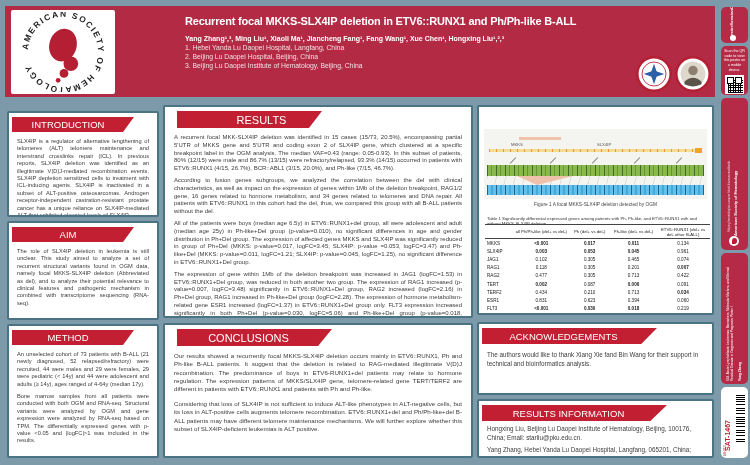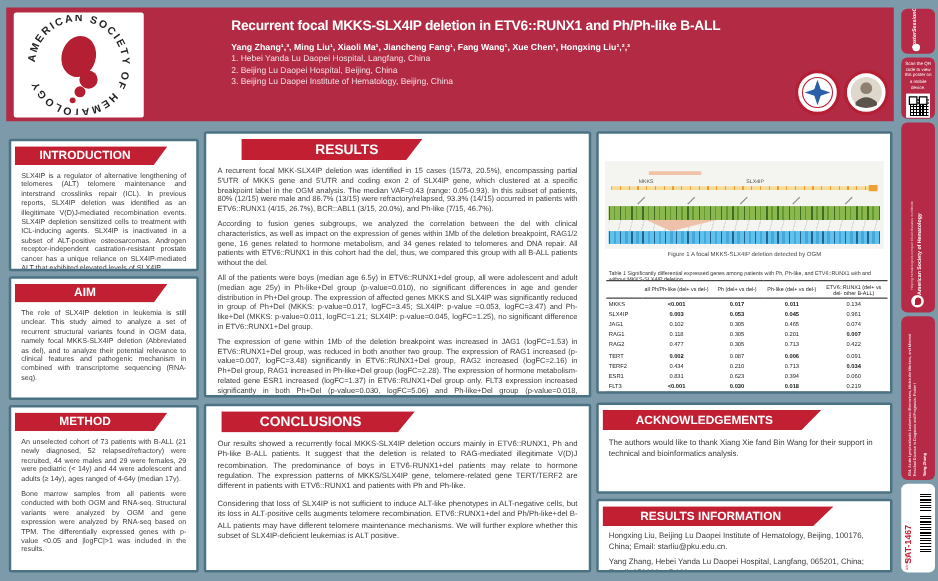--- a/index.html
+++ b/index.html
@@ -12,21 +12,21 @@
   .ash-box { position:absolute; left:6px; top:4px; width:104px; height:84px; background:#fff; border-radius:2px; display:flex; align-items:center; justify-content:center; }
   .title-block { position:absolute; left:180px; top:9px; width:455px; color:#fff; }
   .title { font-size:11px; font-weight:700; letter-spacing:-0.2px; line-height:1.15; }
   .authors { margin-top:7px; font-size:7px; font-weight:700; }
   .affil { margin-top:2px; font-size:6.8px; color:#f4dde2; }
   .logos { position:absolute; right:4px; bottom:5px; display:flex; gap:3px; }
   .logos svg { display:block; }
 
   
   .box { position:absolute; background:#fff; border:2.5px solid #4c7384; border-radius:2px; overflow:hidden; }
-  .banner { position:absolute; top:4px; left:3px; background:#c21f33; color:#fff; font-weight:700;
+  .banner { position:absolute; top:4px; left:3px; background:#c21f33; color:#fff; font-weight:400;
             display:flex; align-items:center; justify-content:center;
             clip-path:polygon(0 0,100% 0,91% 100%,0 100%); }
   .banner.small  { height:15px; width:122px; font-size:9.5px; padding-right:10px; }
   .banner.medium { height:17px; width:145px; font-size:11px; padding-right:12px; }
   .banner.wide   { height:16px; width:175px; font-size:9.5px; padding-right:12px; }
   .box p { color:#3c3c3c; text-align:justify; }
 
   
   #box-intro   { left:7px;  top:111px; width:152px; height:106px; }
   #box-aim     { left:7px;  top:221px; width:152px; height:99px;  }
@@ -164,21 +164,21 @@
   </div>
 
   <div class="box" id="box-method">
     <div class="banner small">METHOD</div>
     <div class="pad-sm"></div>
     <p>An unselected cohort of 73 patients with B-ALL (21 newly diagnosed, 52 relapsed/refractory) were recruited, 44 were males and 29 were females, 29 were pediatric (&lt; 14y) and 44 were adolescent and adults (≥ 14y), ages ranged of 4-64y (median 17y).</p>
     <p>Bone marrow samples from all patients were conducted with both OGM and RNA-seq. Structural variants were analyzed by OGM and gene expression were analyzed by RNA-seq based on TPM. The differentially expressed genes with p-value &lt;0.05 and |logFC|&gt;1 was included in the results.</p>
   </div>
 
   <div class="box" id="box-results">
-    <div class="banner medium" style="left:28px;padding-left:36px;">RESULTS</div>
+    <div class="banner medium" style="left:12px;padding-left:36px;">RESULTS</div>
     <div class="pad-md"></div>
     <p>A recurrent focal MKK-SLX4IP deletion was identified in 15 cases (15/73, 20.5%), encompassing partial 5'UTR of MKKS gene and 5'UTR and coding exon 2 of SLX4IP gene, which clustered at a specific breakpoint label in the OGM analysis. The median VAF=0.43 (range: 0.05-0.93).  In this subset of patients, 80% (12/15) were male and 86.7% (13/15) were refractory/relapsed, 93.3% (14/15) occurred in patients with ETV6::RUNX1 (4/15, 26.7%), BCR::ABL1 (3/15, 20.0%), and Ph-like (7/15, 46.7%).</p>
     <p>According to fusion genes subgroups, we analyzed the correlation between the del with clinical characteristics, as well as impact on the expression of genes within 1Mb of the deletion breakpoint, RAG1/2 gene, 16 genes related to hormone metabolism, and 34 genes related to telomeres and DNA repair. All patients with ETV6::RUNX1 in this cohort had the del, thus, we compared this group with all B-ALL patients without the del.</p>
     <p>All of the patients were boys (median age 6.5y) in ETV6::RUNX1+del group, all were adolescent and adult (median age 25y) in Ph-like+Del group (p-value=0.010), no significant differences in age and gender distribution in Ph+Del group. The expression of affected genes MKKS and SLX4IP was significantly reduced in group of Ph+Del (MKKS: p-value=0.017, logFC=3.45; SLX4IP: p-value =0.053, logFC=3.47) and Ph-like+Del (MKKS: p-value=0.011, logFC=1.21; SLX4IP: p-value=0.045, logFC=1.25), no significant difference in ETV6::RUNX1+Del group.</p>
     <p>The expression of gene within 1Mb of the deletion breakpoint was increased in JAG1 (logFC=1.53) in ETV6::RUNX1+Del group, was reduced in both another two group. The expression of RAG1 increased (p-value=0.007, logFC=3.48) significantly in ETV6::RUNX1+Del group, RAG2 increased (logFC=2.16) in Ph+Del group, RAG1 increased in Ph-like+Del group (logFC=2.28). The expression of hormone metabolism-related gene ESR1 increased (logFC=1.37) in ETV6::RUNX1+Del group only. FLT3 expression increased significantly in both Ph+Del (p-value=0.030, logFC=5.06) and Ph-like+Del group (p-value=0.018, logFC=3.92), decreased in ETV6::RUNX1+Del group (logFC=-1.5). The expression of telomere-related gene TERT increased in both Ph+Del (logFC=1.72) and Ph-like+Del group (p-value=0.006, logFC=2.14), but decreased (logFC=-1.55) in ETV6::RUNX1+Del group, whereas TERF2 increased significantly (p-value=0.034, logFC=1.85).</p>
   </div>
 
   <div class="box" id="box-conclusions">
     <div class="banner medium" style="left:12px;width:155px;">CONCLUSIONS</div>
     <div class="pad-md"></div>

